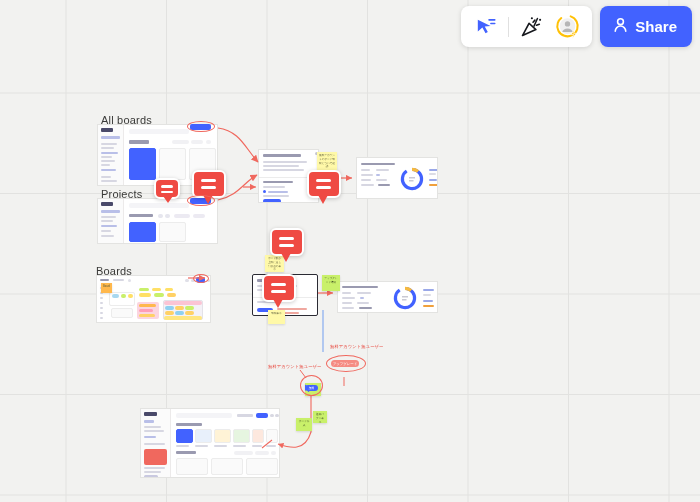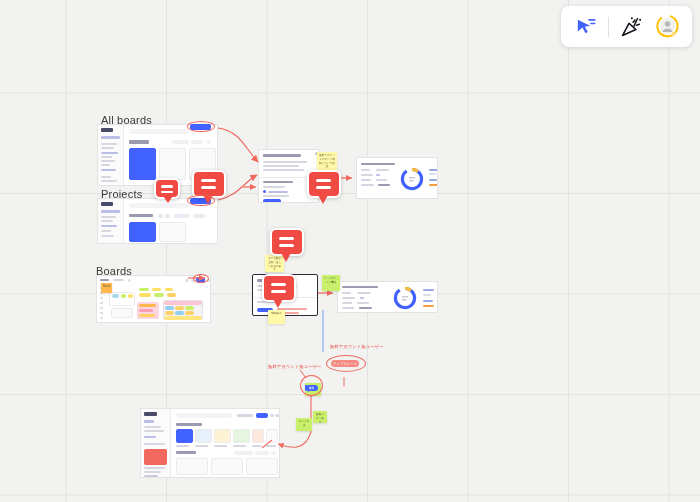--- a/index.html
+++ b/index.html
@@ -207,20 +207,29 @@
       <div class="tool-btn">
         <svg width="27" height="27" viewBox="0 0 28 28">
           <circle cx="14" cy="13.6" r="10.6" fill="none" stroke="#ffc107" stroke-width="2.1" stroke-dasharray="56 12" transform="rotate(-72 14 13.6)" stroke-linecap="round"></circle>
           <circle cx="14" cy="13.6" r="8.1" fill="#f0f0f0"></circle>
           <circle cx="14" cy="11.3" r="2.8" fill="#b6b6b6"></circle>
           <path d="M8.6 19.8 a5.6 5.1 0 0 1 10.8 0 z" fill="#b6b6b6"></path>
           <path d="M21.1 17.6 L17.6 22.2 L20.4 22.2 L18.8 26.4 L23.2 21.1 L20.4 21.1 Z" fill="#ffc107" stroke="#fff" stroke-width=".7"></path>
         </svg>
       </div>
     </div>
+    <button class="share-btn">
+      <span>
+        <svg width="15" height="16" viewBox="0 0 16 17">
+          <circle cx="8" cy="5" r="3.1" fill="none" stroke="#fff" stroke-width="1.7"></circle>
+          <path d="M2.4 15.2 a5.6 5.6 0 0 1 11.2 0" fill="none" stroke="#fff" stroke-width="1.7" stroke-linecap="round"></path>
+        </svg>
+      </span>
+      <span>Share</span>
+    </button>
   </div>
 
   <div class="obj sec-title" style="left:101px; top:114px;">All boards</div>
 
   <div class="shot" style="left:97px; top:124px; width:121px; height:62px;">
     <div class="shot-sidebar" style="width:26px;"></div>
     <div class="ss-logo" style="left:3px; top:3px; width:12px; height:4px;"></div>
     <div class="ss-line b" style="left:3px; top:11px; width:19px; height:3.4px;"></div>
     <div class="ss-line" style="left:3px; top:17.5px; width:16px; height:2px;"></div>
     <div class="ss-line" style="left:3px; top:21.5px; width:13px; height:2px;"></div>

